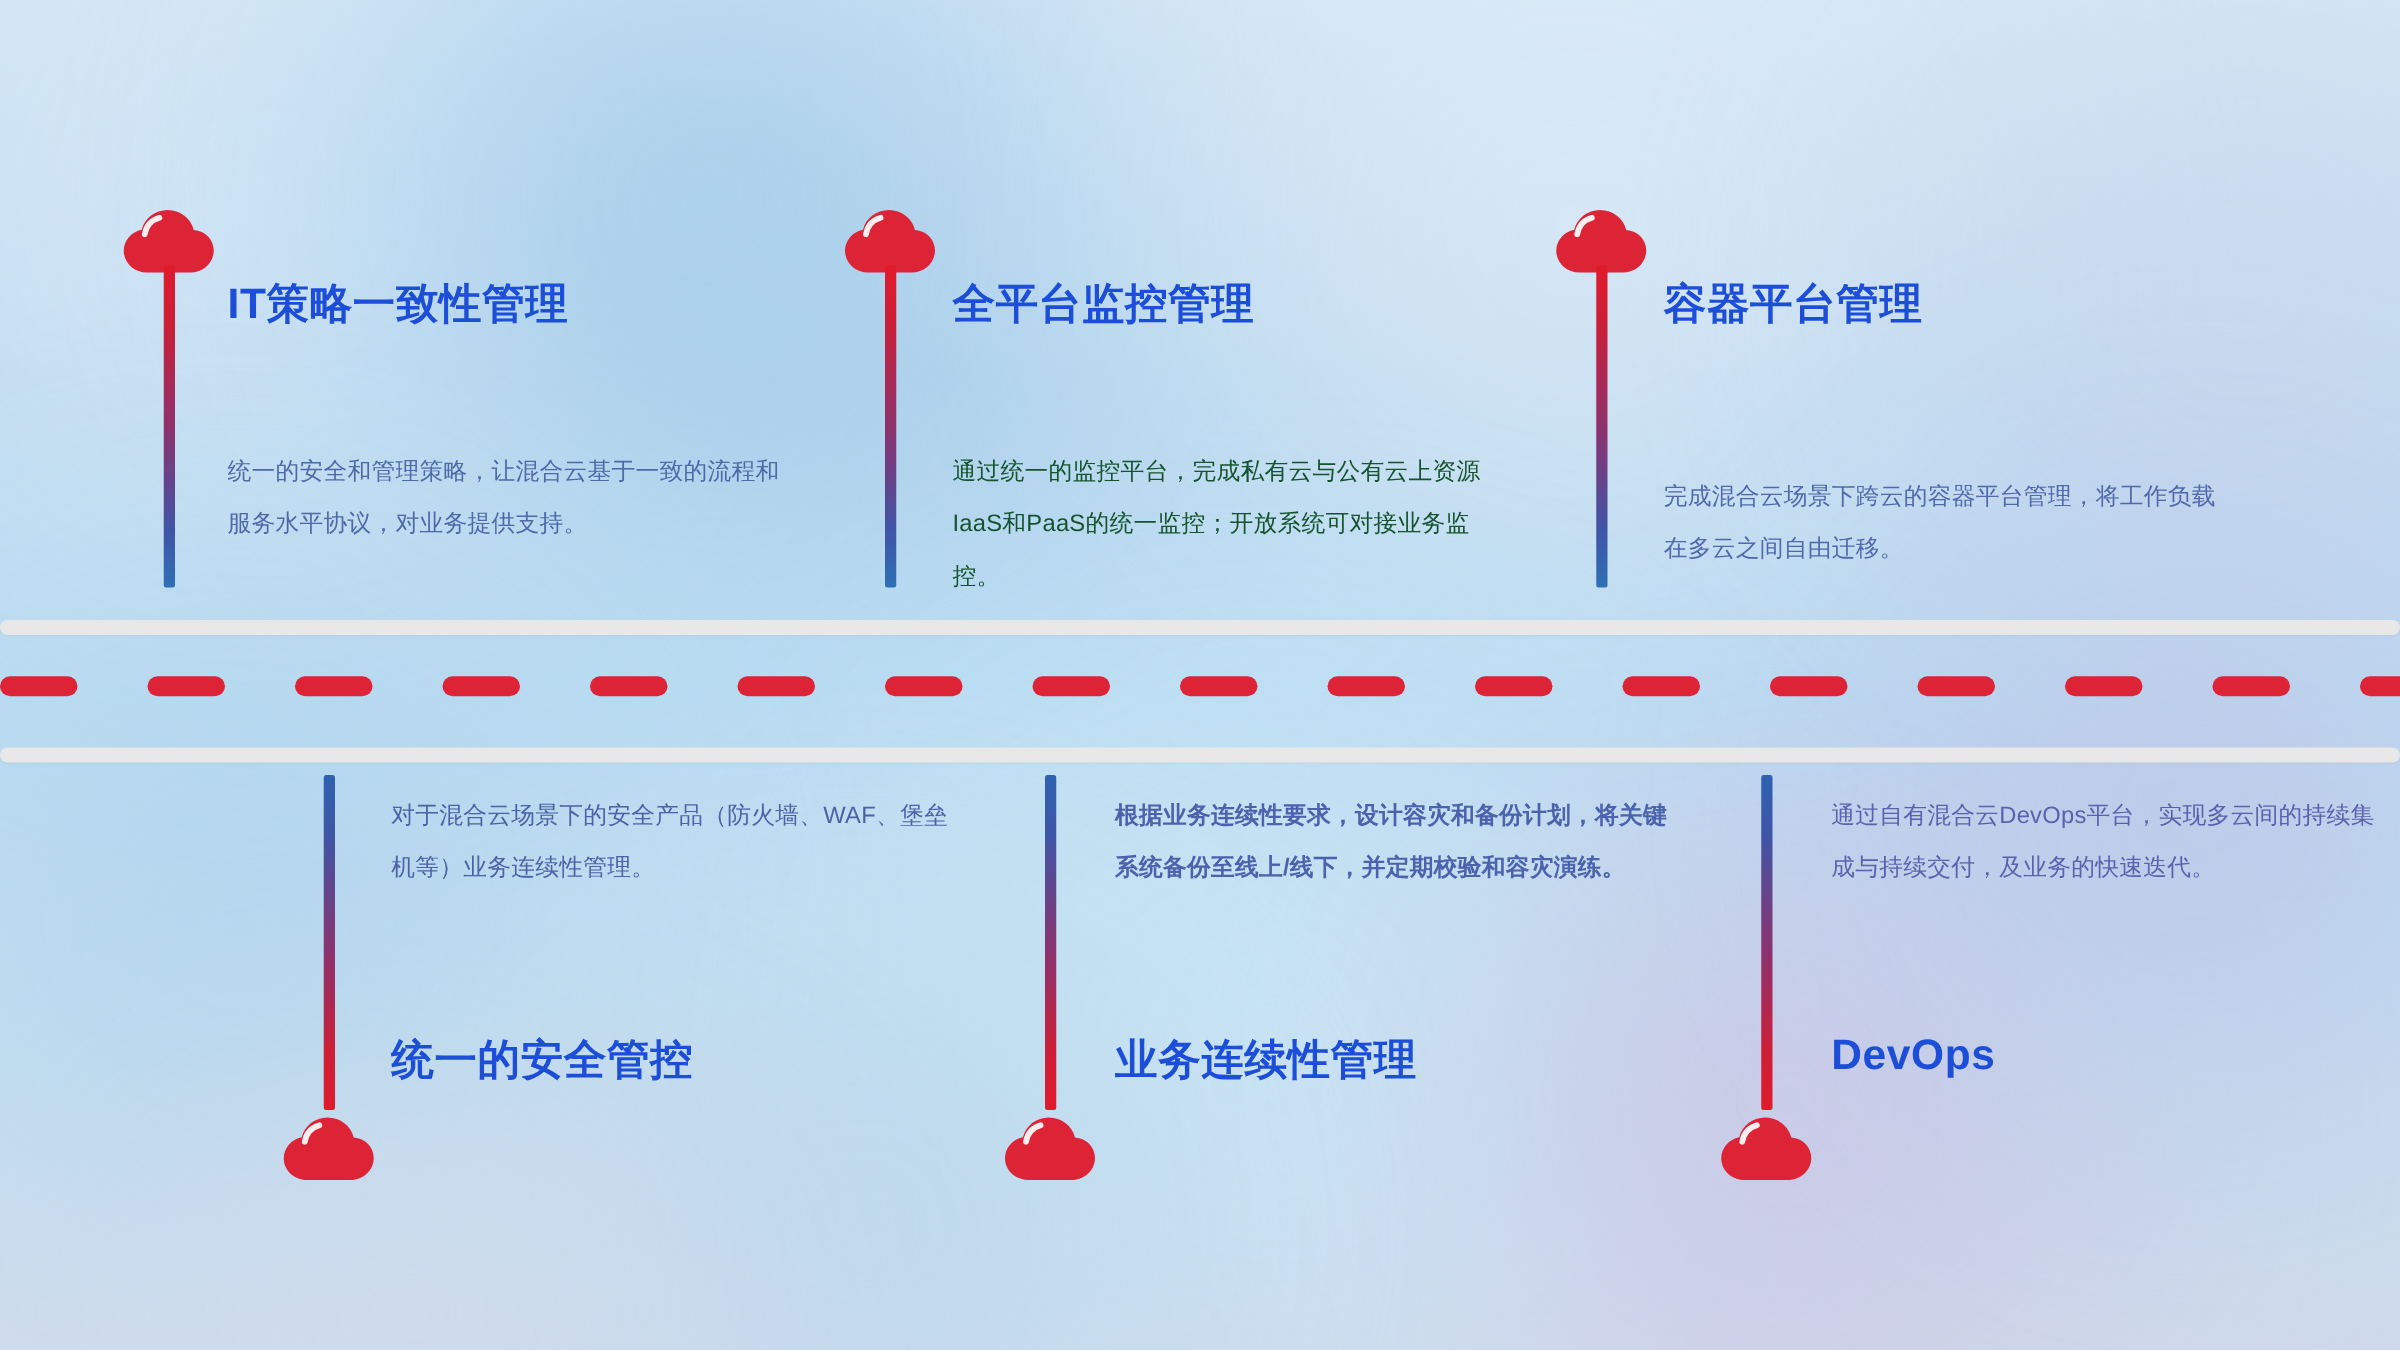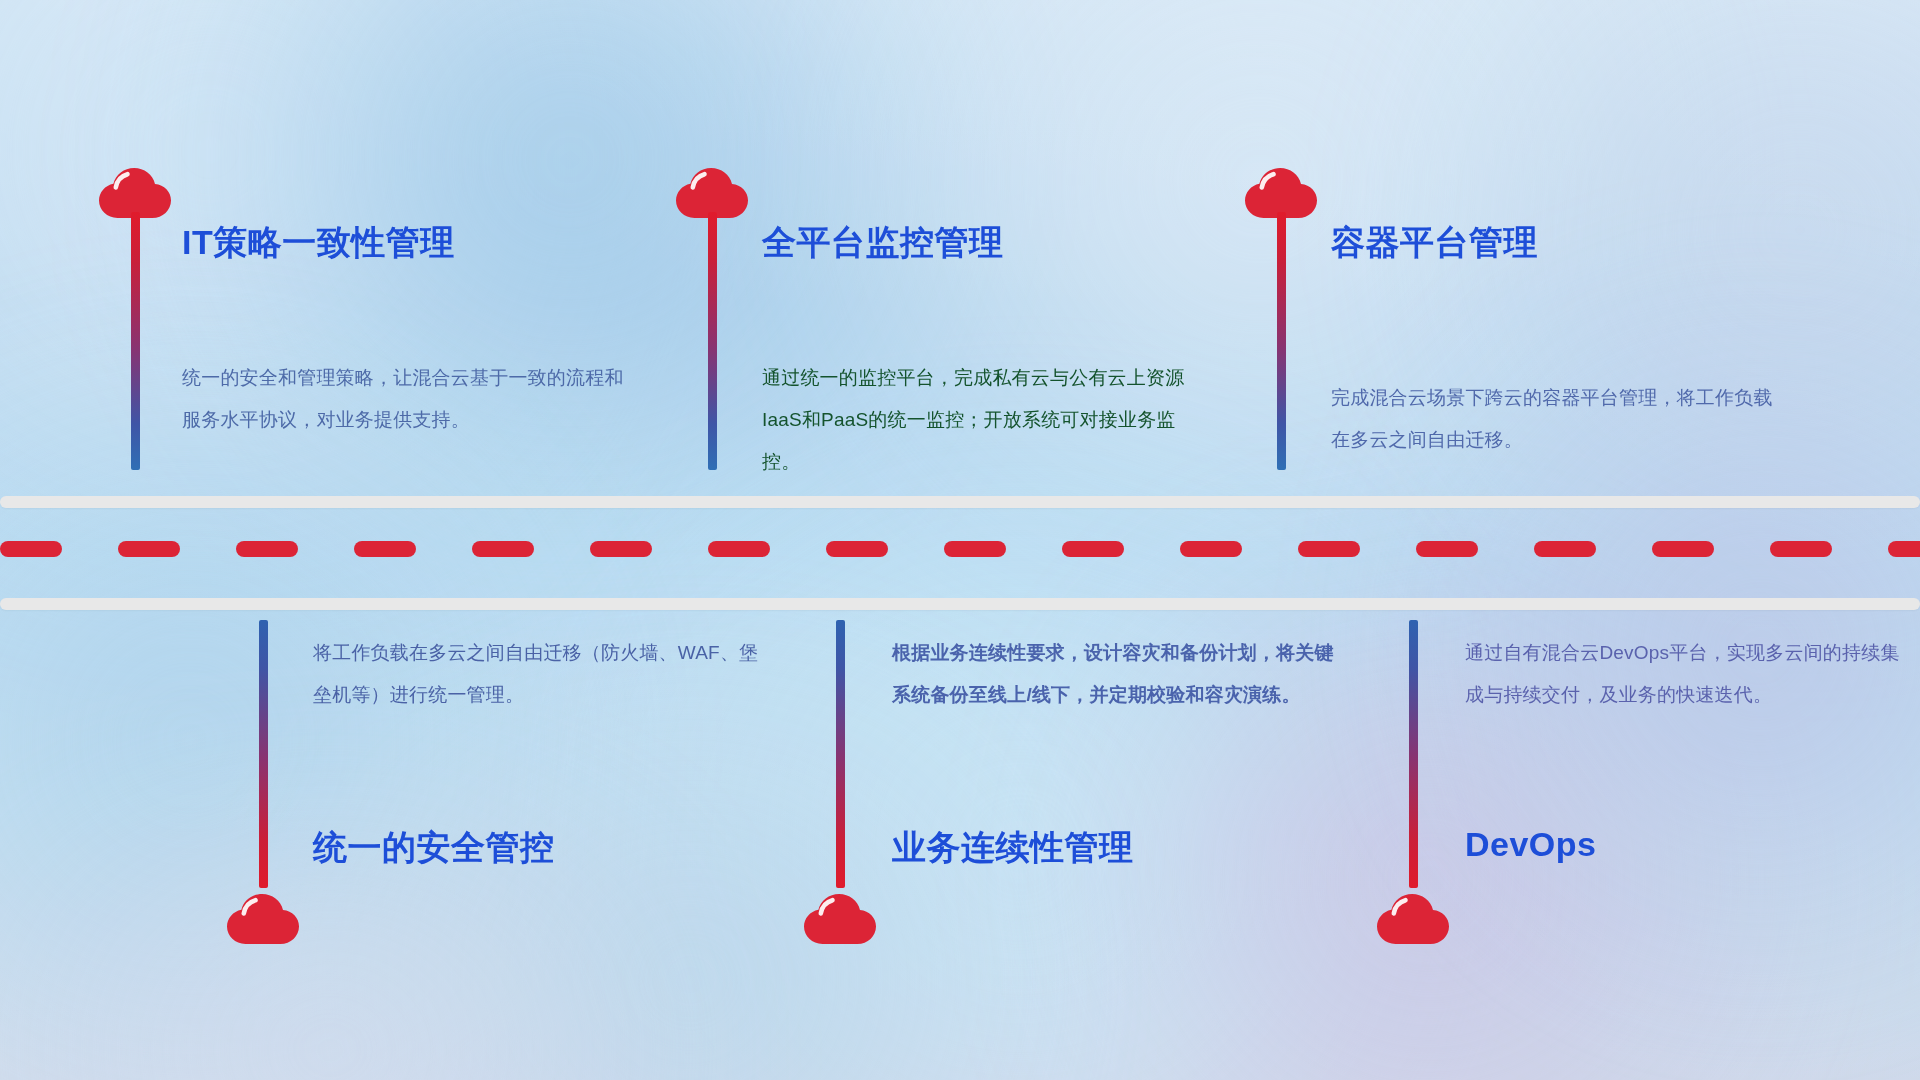--- a/index.html
+++ b/index.html
@@ -180,21 +180,21 @@
     <span class="dash"></span>
     <span class="dash"></span>
     <span class="dash"></span>
     <span class="dash"></span>
     <span class="dash"></span>
   </div>
   <div class="road road-edge road-edge-bottom"></div>
 
   <div class="marker">
     <div class="stem stem-up" style="left:259px; top:620px; height:268px;"></div>
-    <div class="card-body b1" style="left:313px; top:632px;">将工作负载在多云之间自由迁移（防火墙、WAF、堡垒机等）进行统一管理。</div>
+    <div class="card-body b1" style="left:313px; top:632px;">对于混合云场景下的安全产品（防火墙、WAF、堡垒机等）业务连续性管理。</div>
     <div class="card-title" style="left:313px; top:825px;text-align:center;">统一的安全管控</div>
     <div class="cloud" style="left:225px; top:890px;">
       <svg viewBox="0 0 78 56" width="78" height="56">
         <path d="M20.5 54C10.2 54 2 46.2 2 36.6c0-8.3 6.1-15.3 14.4-16.9C18.6 10.6 27 4 37.1 4c10.1 0 18.7 6.7 20.9 15.9C67.3 20.6 74 27.7 74 36.4 74 46.1 65.7 54 55.4 54Z" fill="#dc2436"></path>
         <path d="M30.5 10.2c-6.3 1.8-10.6 6.7-11.7 13.2" fill="none" stroke="#ffffff" stroke-width="4.6" stroke-linecap="round" opacity=".92"></path>
       </svg>
     </div>
   </div>
 
   <div class="marker">

